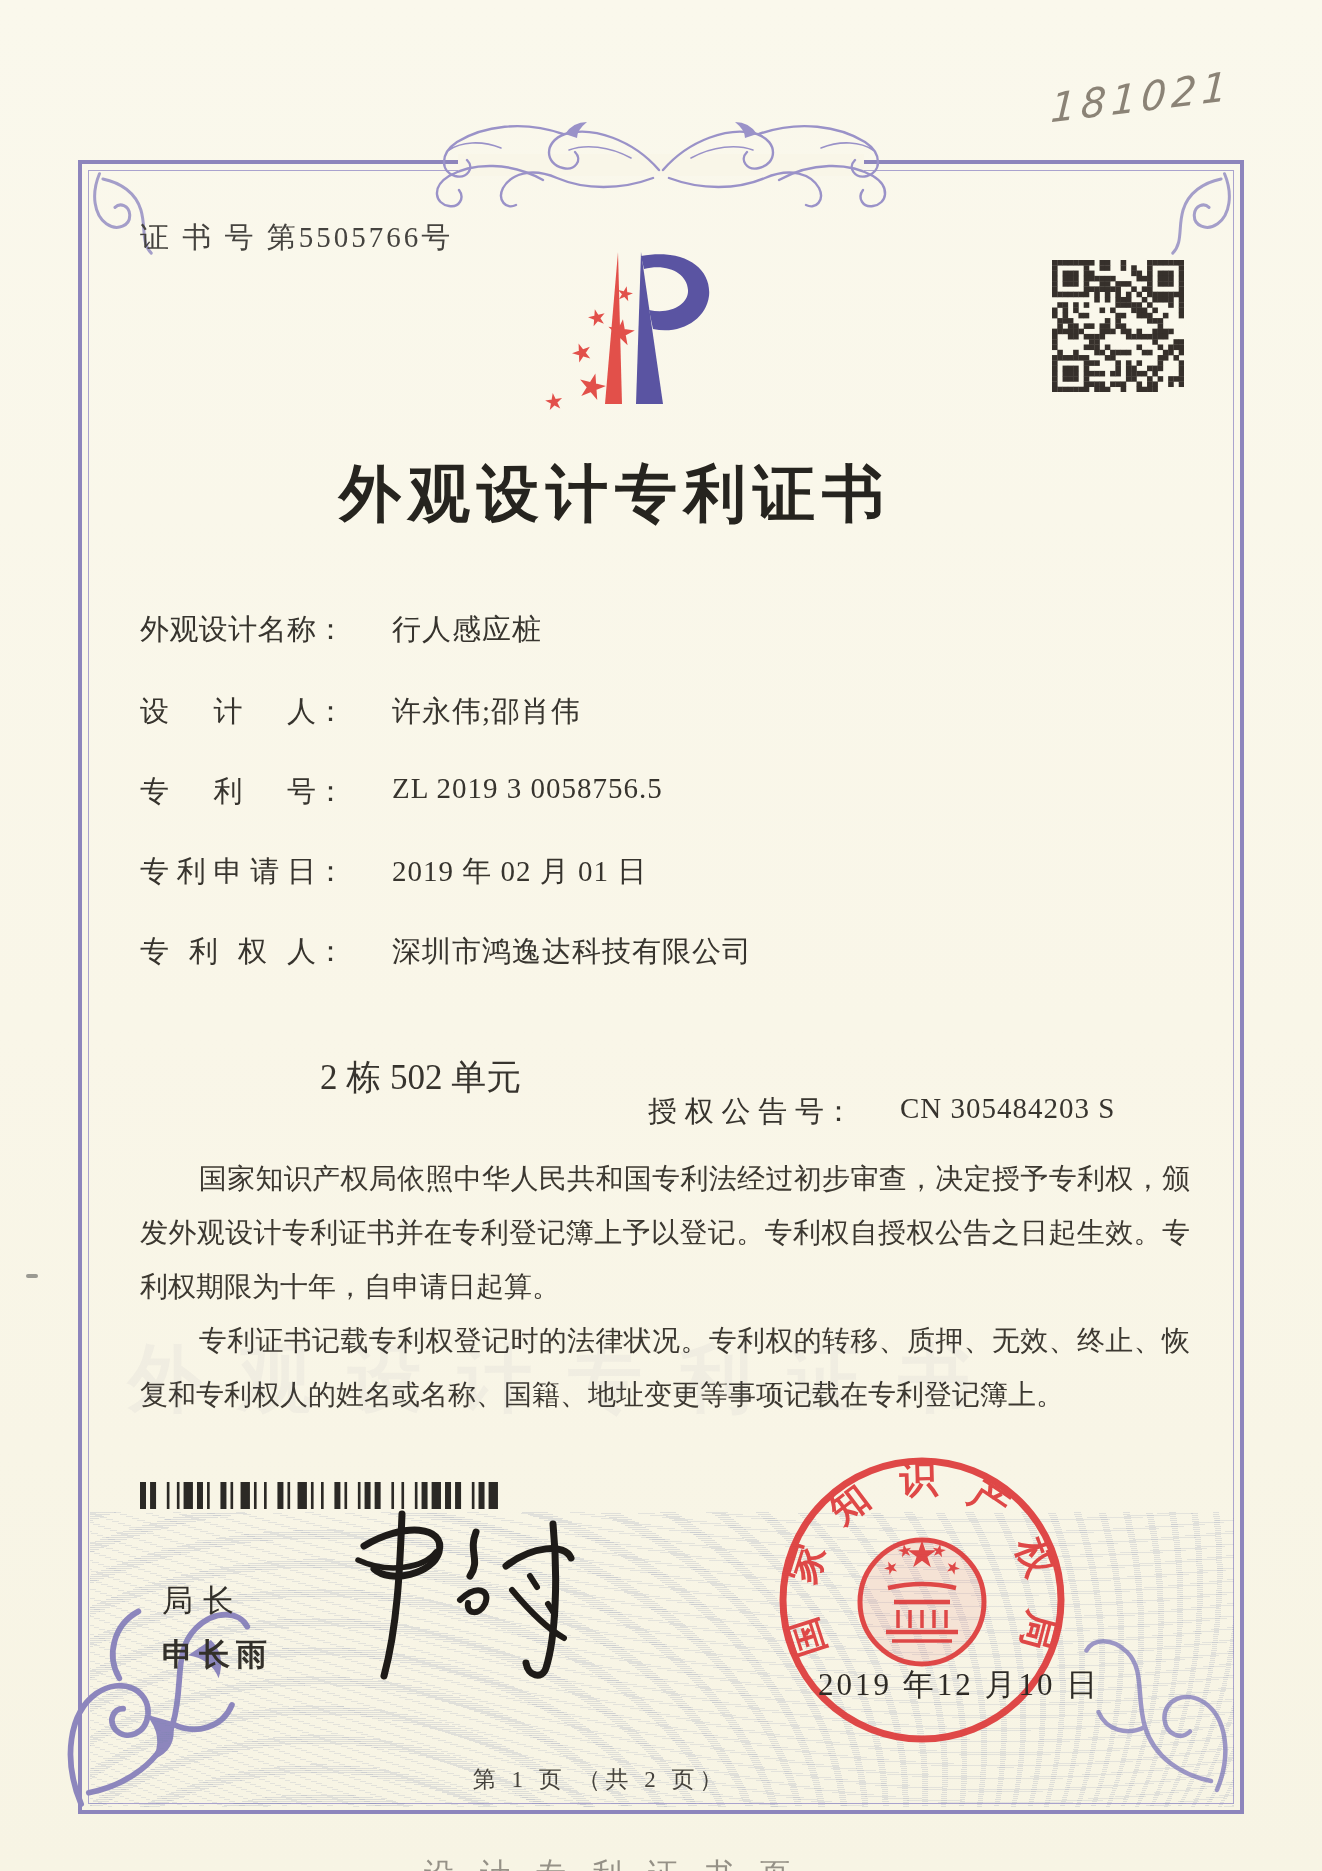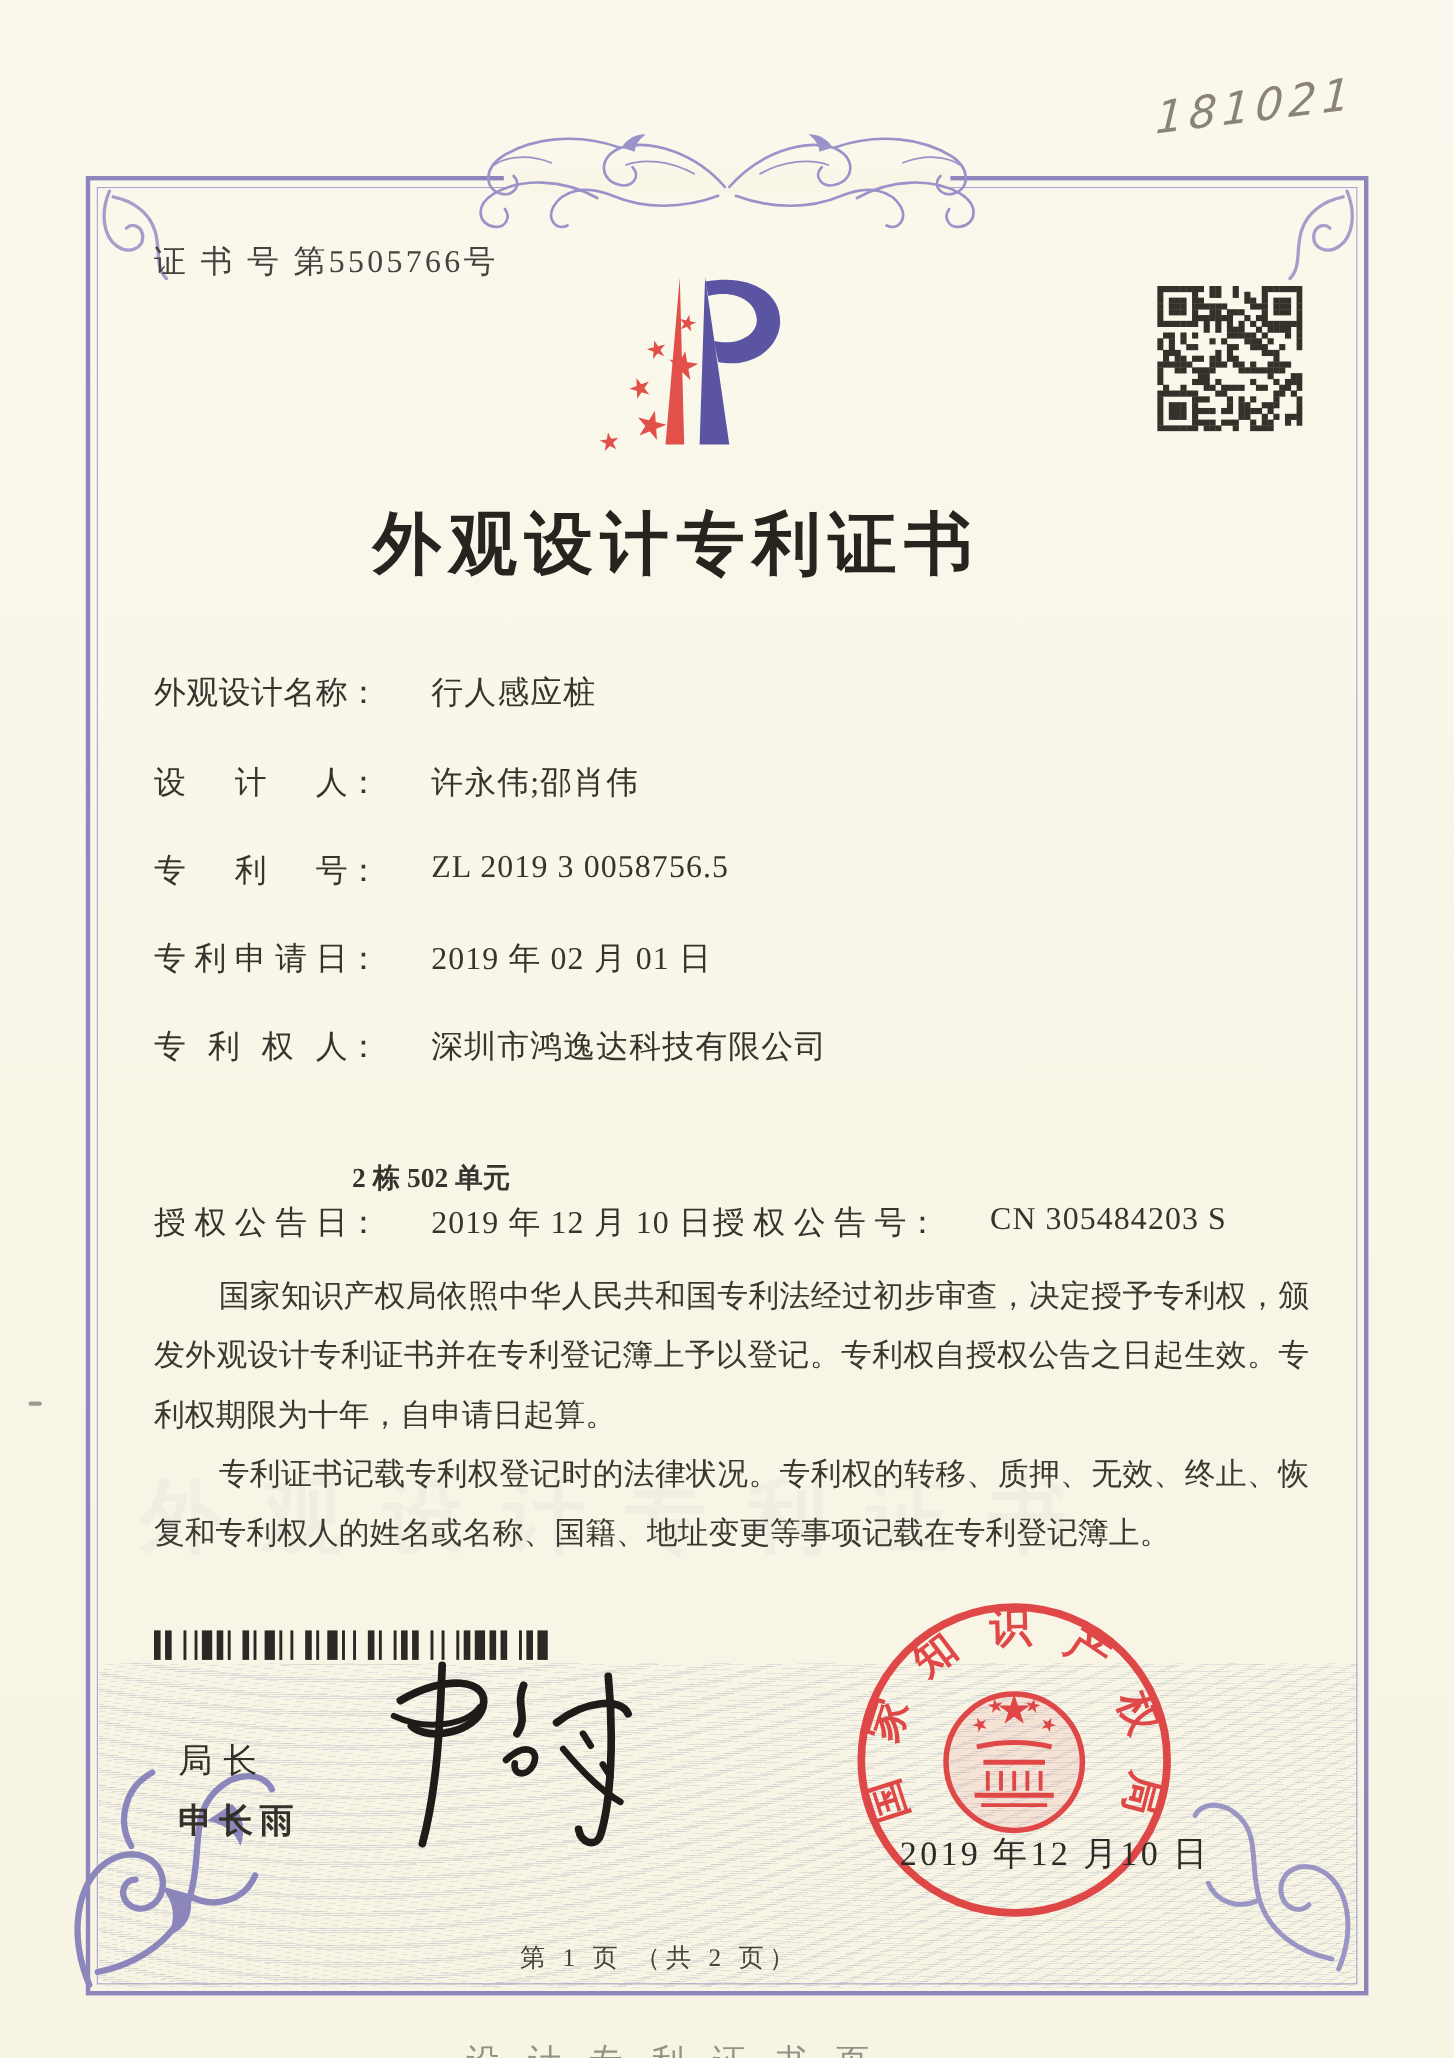--- a/index.html
+++ b/index.html
@@ -19,21 +19,21 @@
     font-size:40px;color:#8b8376;letter-spacing:5px;transform:rotate(-7deg) skewX(-10deg);}
   .cert-no{left:140px;top:218px;font-size:29px;letter-spacing:3px;color:#45433f;}
   
   .title{left:0;top:452px;width:1230px;text-align:center;font-size:62px;font-weight:700;
     letter-spacing:7px;color:#26241f;}
   
   .field{left:140px;font-size:29px;color:#37342e;white-space:nowrap;}
   .flabel{display:inline-block;width:176px;text-align:justify;text-align-last:justify;vertical-align:top;}
   .fcolon{display:inline-block;width:28px;vertical-align:top;}
   .fvalue{display:inline-block;vertical-align:top;letter-spacing:1px;margin-left:48px;}
-  .addr2{left:320px;top:1054px;font-size:25px;color:#37342e;font-weight:bold;}
+  .addr2{left:320px;top:1054px;font-size:35px;color:#37342e;}
   .grant2{left:648px;}
   
   .paras{left:140px;top:1152px;width:1050px;font-size:28px;line-height:54px;color:#3c3831;text-align:justify;}
   .paras p{margin:0;text-indent:2.1em;}
   
   .ghost{left:128px;top:1330px;font-size:74px;letter-spacing:36px;color:rgba(95,95,130,0.05);font-weight:700;}
   
   .waves{left:90px;top:1512px;width:1144px;height:295px;
     background:
       repeating-radial-gradient(120% 90% at 20% 245%, rgba(120,132,170,0.20) 0 1.5px, transparent 1.5px 10px),
@@ -455,23 +455,20 @@
     <span class="flabel">专利号</span><span class="fcolon">：</span><span class="fvalue">ZL 2019 3 0058756.5</span>
   </div>
   <div class="abs field" style="top:852px">
     <span class="flabel">专利申请日</span><span class="fcolon">：</span><span class="fvalue">2019 年 02 月 01 日</span>
   </div>
   <div class="abs field" style="top:932px">
     <span class="flabel">专利权人</span><span class="fcolon">：</span><span class="fvalue">深圳市鸿逸达科技有限公司</span>
   </div>
   <div class="abs addr2">2 栋 502 单元</div>
 
-  <div class="abs field" style="top:1092px">
-    <span class="flabel">授权公告日</span><span class="fcolon">：</span><span class="fvalue">2019 年 12 月 10 日</span>
-  </div>
   <div class="abs field grant2" style="top:1092px">
     <span class="flabel">授权公告号</span><span class="fcolon">：</span><span class="fvalue">CN 305484203 S</span>
   </div>
 
   <div class="abs paras">
     <p>国家知识产权局依照中华人民共和国专利法经过初步审查，决定授予专利权，颁发外观设计专利证书并在专利登记簿上予以登记。专利权自授权公告之日起生效。专利权期限为十年，自申请日起算。</p>
     <p>专利证书记载专利权登记时的法律状况。专利权的转移、质押、无效、终止、恢复和专利权人的姓名或名称、国籍、地址变更等事项记载在专利登记簿上。</p>
   </div>
 
   <div class="abs ghost">外观设计专利证书</div>

